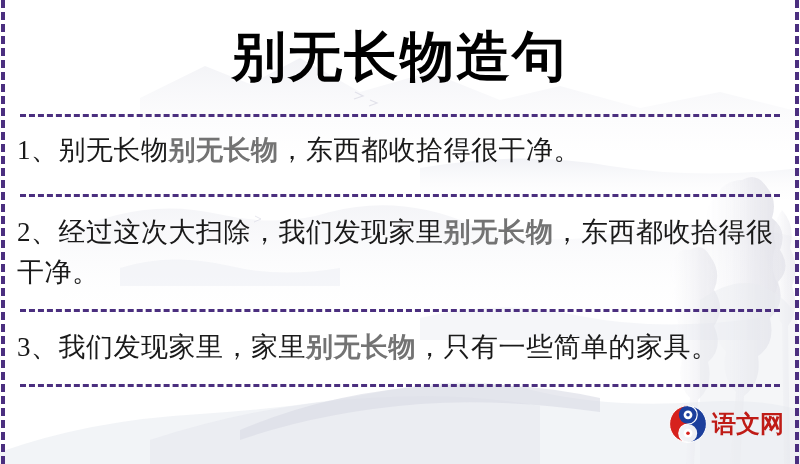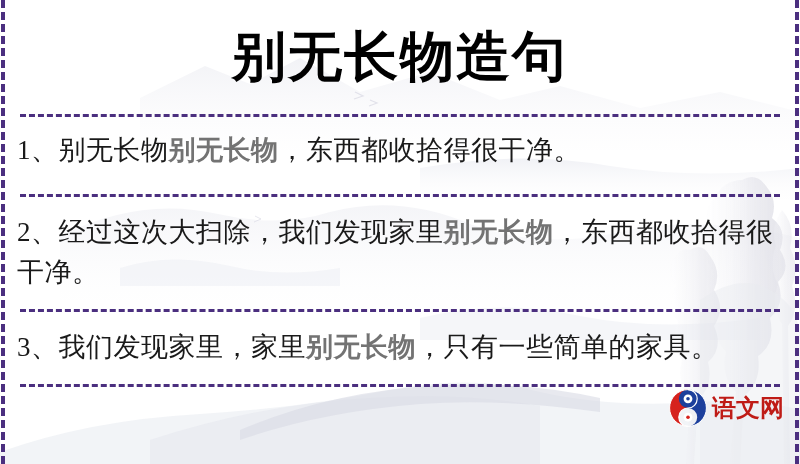--- a/index.html
+++ b/index.html
@@ -93,21 +93,21 @@
   .kw {
     color: #737373;
     font-weight: bold;
     letter-spacing: 0.5px;
   }
 
   
   .logo {
     position: absolute;
     left: 668px;
-    top: 386px;
+    top: 402px;
     height: 44px;
     display: flex;
     align-items: center;
     z-index: 7;
   }
   .logo-mark {
     width: 40px;
     height: 40px;
     flex: 0 0 40px;
   }

